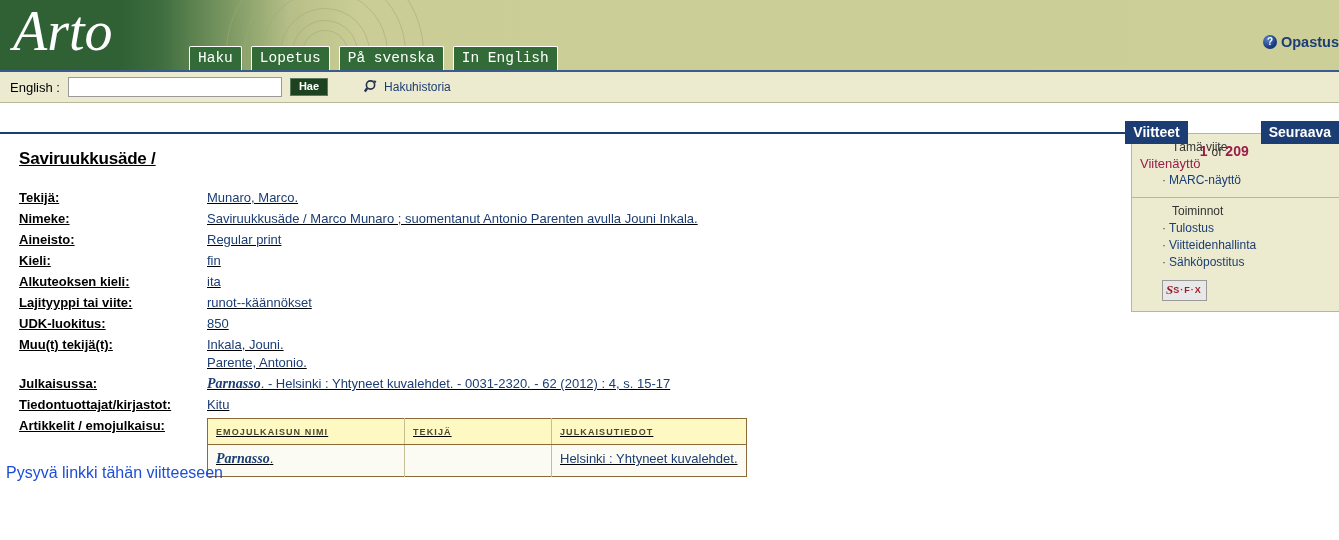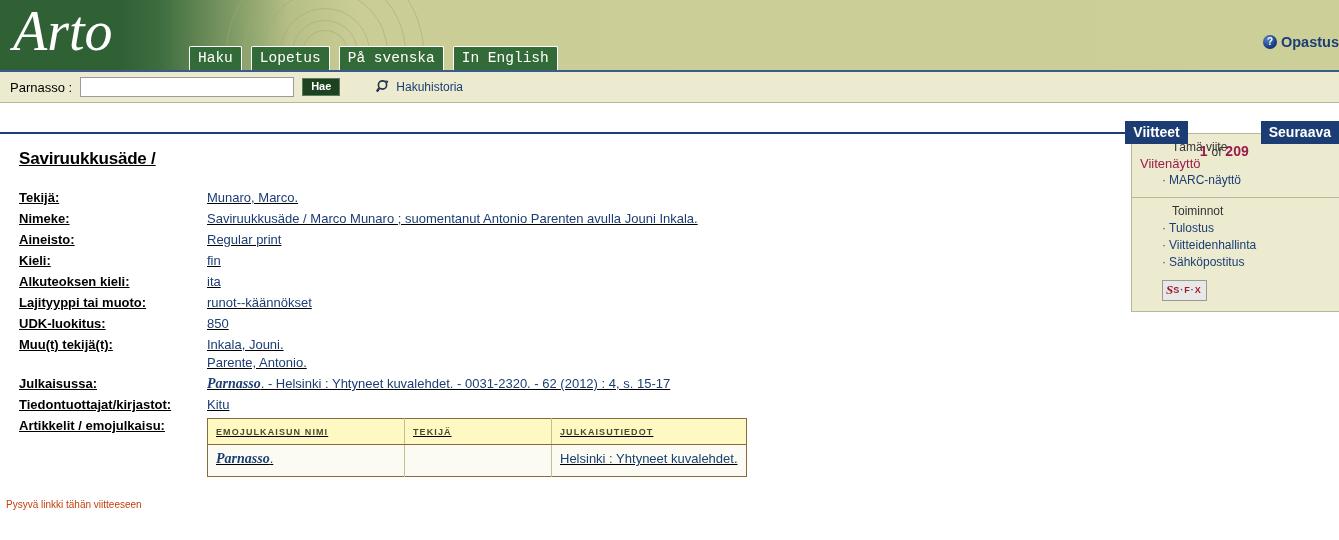--- a/index.html
+++ b/index.html
@@ -327,23 +327,23 @@
     padding: 7px 8px 8px 8px;
     font-size: 13px;
     color: #1b3d73;
     height: 16px;
   }
   .subtable td:last-child { border-right: none; }
 
   .permalink {
     position: absolute;
     left: 6px;
-    top: 396px;
-    font-size: 10px;
-    color: #c2410c;
+    top: 361px;
+    font-size: 16px;
+    color: #1d4ed8;
     cursor: pointer;
   }
 </style>
 </head>
 <body>
 
 <div class="header">
   <div class="ring r1"></div>
   <div class="ring r2"></div>
   <div class="ring r3"></div>
@@ -360,21 +360,21 @@
     <div class="tab">In English</div>
   </div>
 
   <div class="opastus">
     <span class="help-icon">?</span>
     <span>Opastus</span>
   </div>
 </div>
 
 <div class="quickbar">
-  <span class="quickbar-label">Parnasso :</span>
+  <span class="quickbar-label">English :</span>
   <input class="quick-input" type="text" value="" placeholder="" style="">
   <button class="hae-btn">Hae</button>
   <span class="hakuhistoria">
     <span class="mag-icon">
       <svg width="16" height="16" viewBox="0 0 16 16">
         <circle cx="6.5" cy="6" r="4.1" fill="none" stroke="#22314f" stroke-width="1.6"></circle>
         <line x1="3.2" y1="9.2" x2="0.8" y2="12.6" stroke="#22314f" stroke-width="2.4"></line>
         <path d="M9.2 1.2 L12.4 2.0 L11.3 4.4 Z" fill="#22314f"></path>
       </svg>
     </span>
@@ -441,21 +441,21 @@
       </tr>
       <tr>
         <td class="k">Kieli:</td>
         <td class="v">fin</td>
       </tr>
       <tr>
         <td class="k">Alkuteoksen kieli:</td>
         <td class="v">ita</td>
       </tr>
       <tr>
-        <td class="k">Lajityyppi tai muoto:</td>
+        <td class="k">Lajityyppi tai viite:</td>
         <td class="v">runot--käännökset</td>
       </tr>
       <tr>
         <td class="k">UDK-luokitus:</td>
         <td class="v">850</td>
       </tr>
       <tr>
         <td class="k">Muu(t) tekijä(t):</td>
         <td class="v">
           <span class="v-line">Inkala, Jouni.</span>

